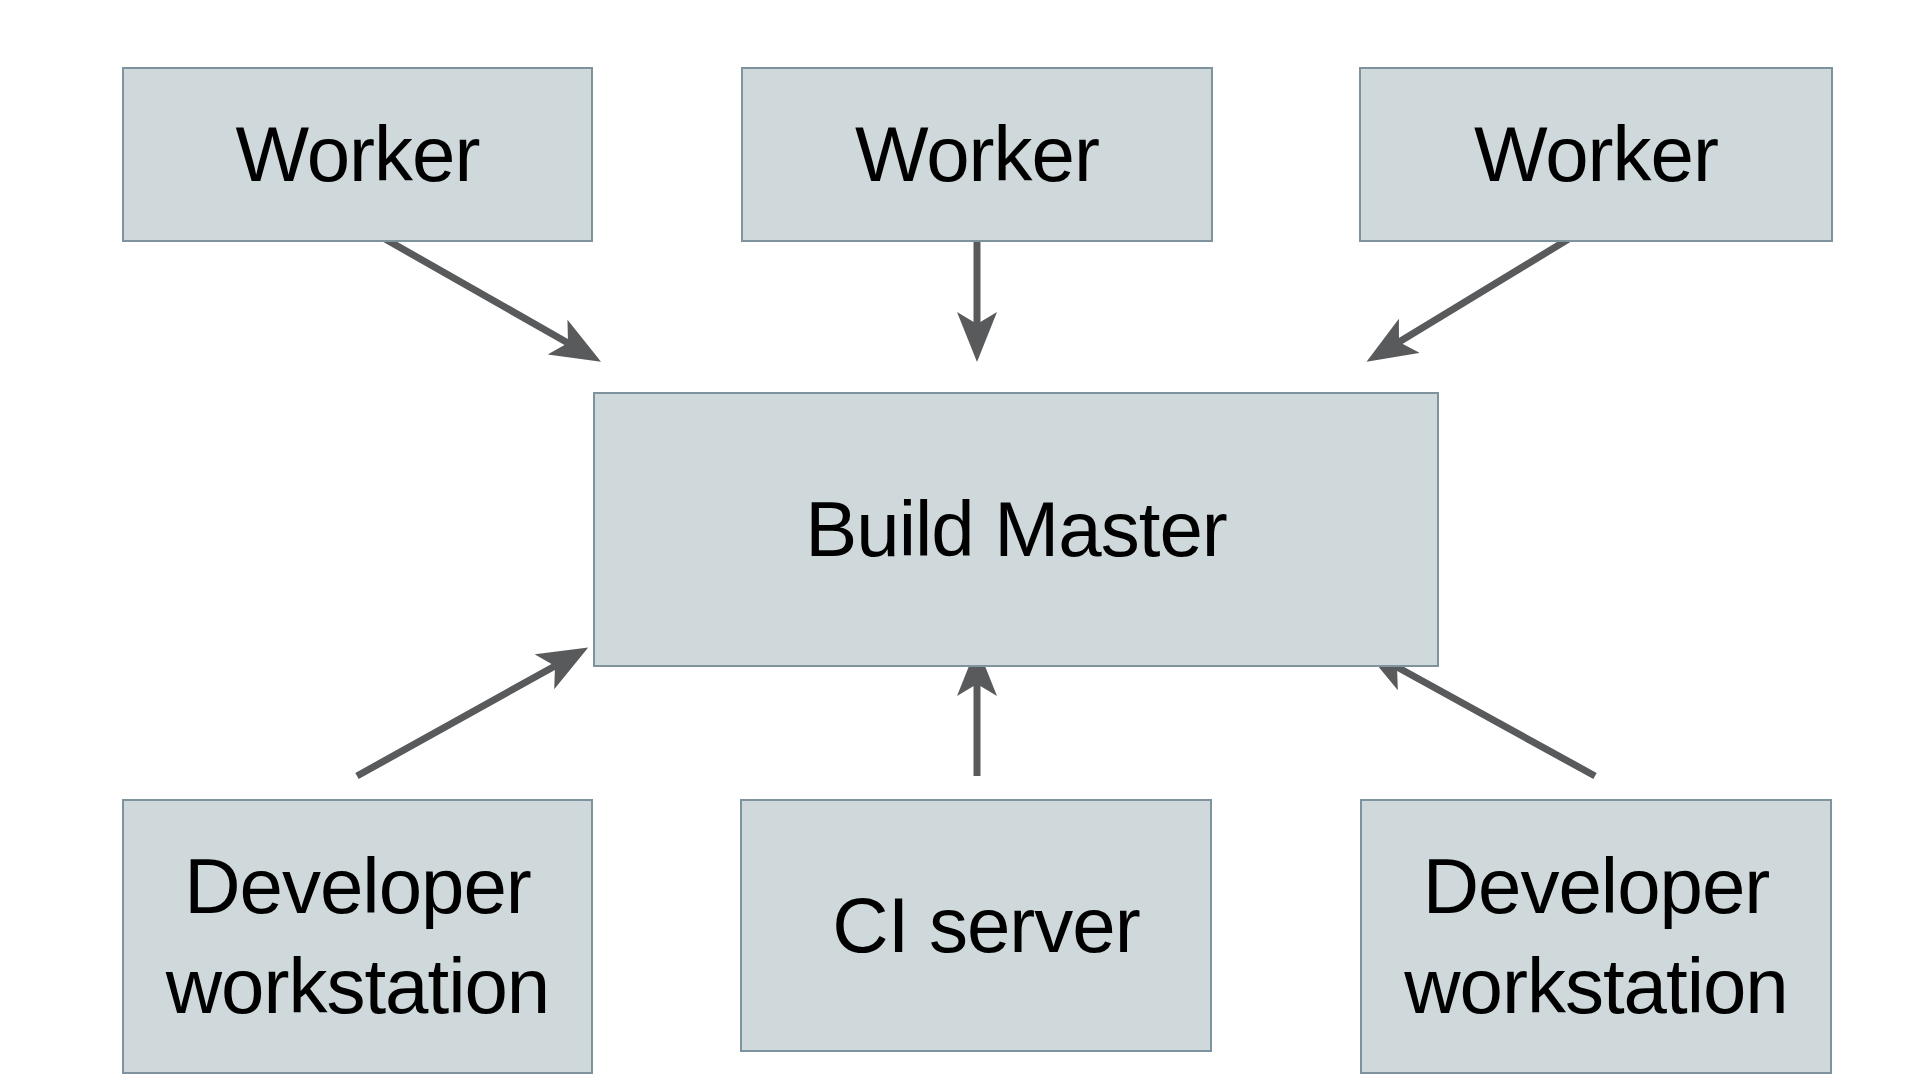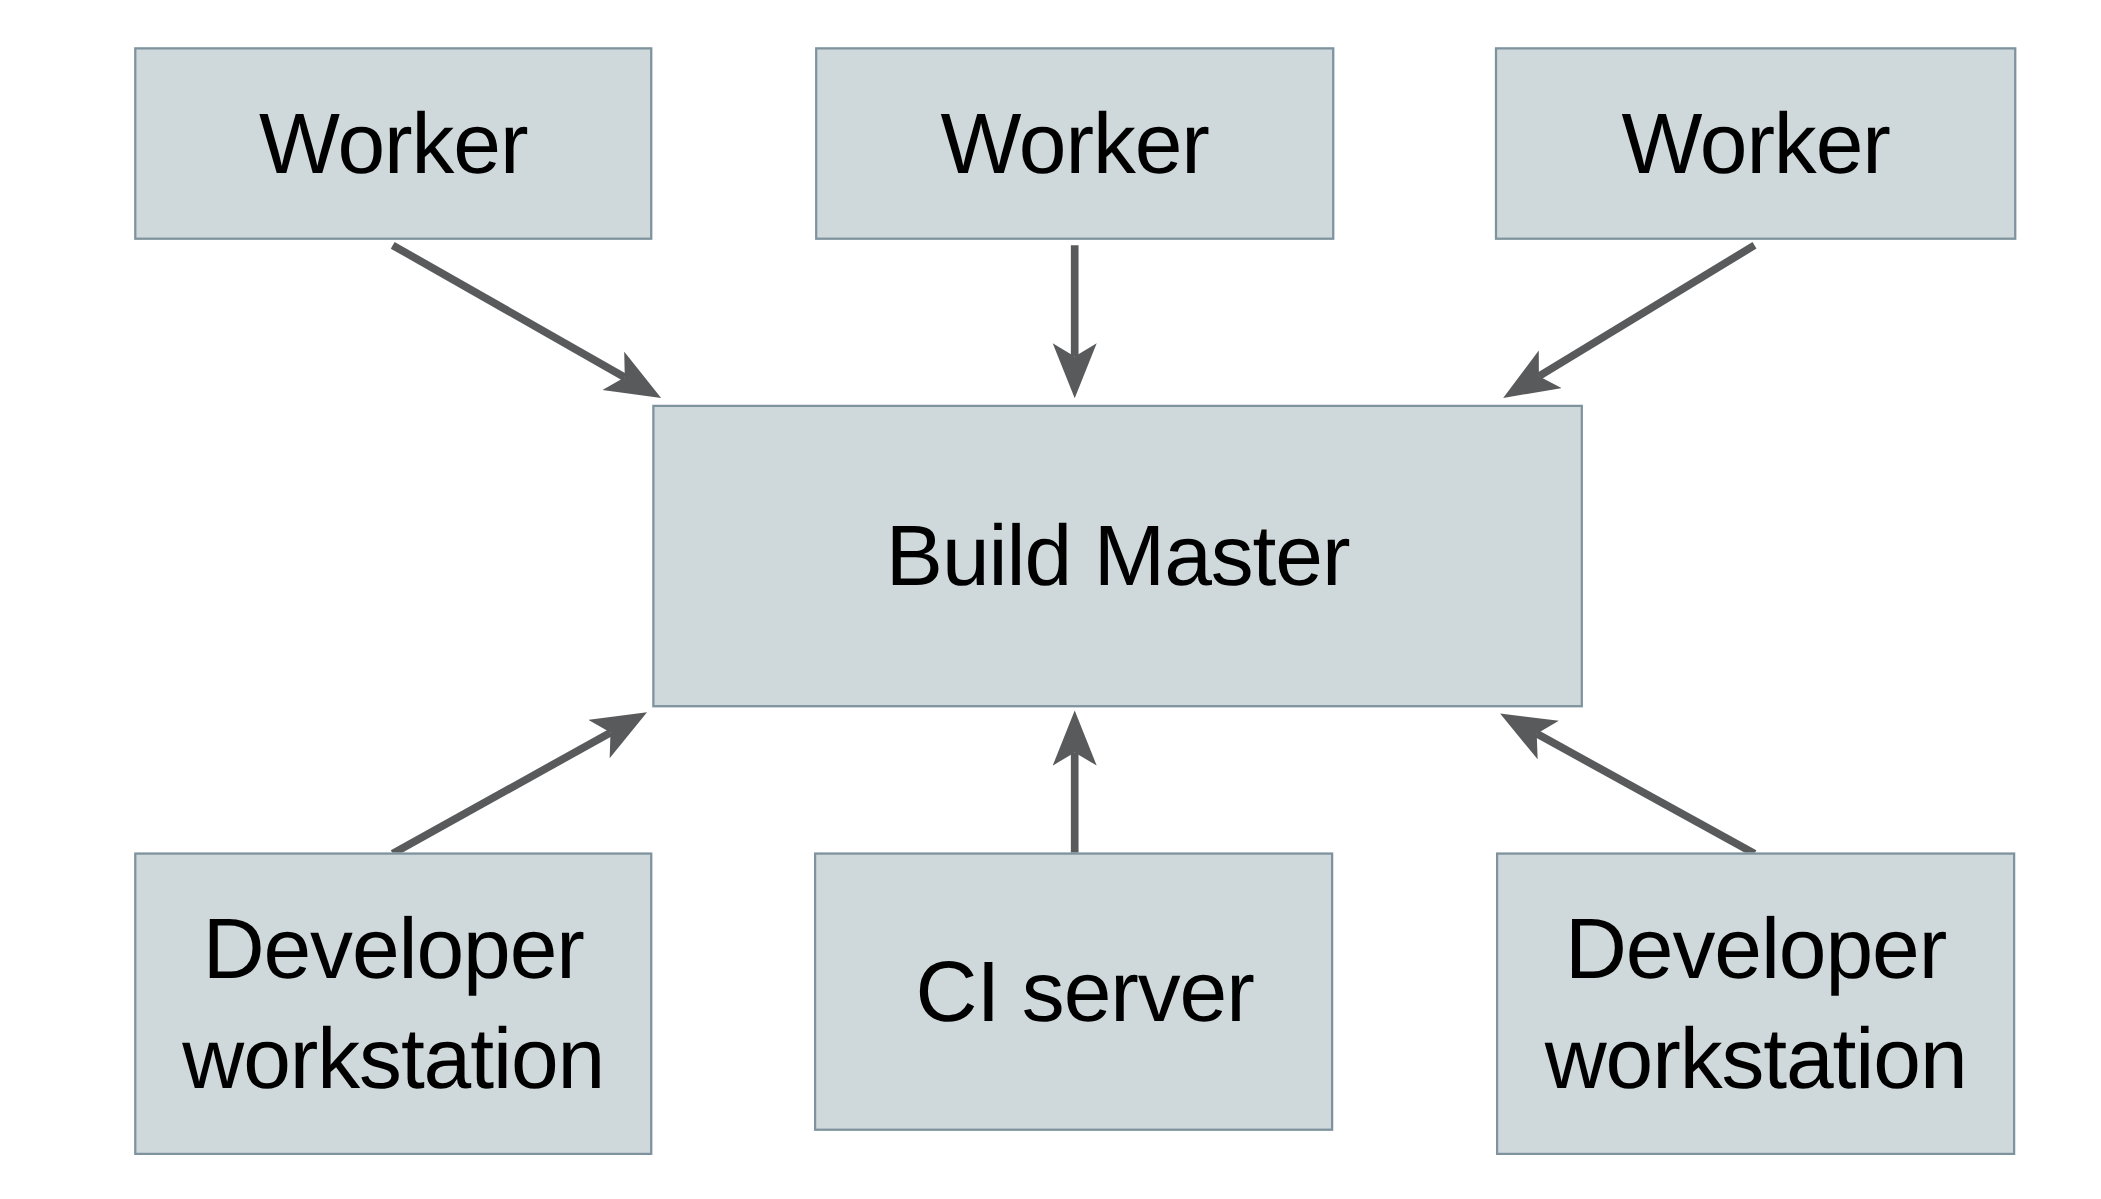--- a/index.html
+++ b/index.html
@@ -25,20 +25,21 @@
     border: 2px solid var(--node-border);
     display: flex;
     align-items: center;
     justify-content: center;
     text-align: center;
     color: var(--text);
     font-size: 78px;
     line-height: 1.27;
     letter-spacing: -1px;
     padding: 0 12px;
+    margin-top: 24px;
   }
   
   .n-worker-left   { left: 122px;  top: 43px;  width: 471px; height: 175px; }
   .n-worker-center { left: 741px;  top: 43px;  width: 472px; height: 175px; }
   .n-worker-right  { left: 1359px; top: 43px;  width: 474px; height: 175px; }
   
   .n-build-master  { left: 593px;  top: 368px; width: 846px; height: 275px; }
   
   .n-dev-left      { left: 122px;  top: 775px; width: 471px; height: 275px; }
   .n-ci-server     { left: 740px;  top: 775px; width: 472px; height: 253px; padding-left: 32px; }

